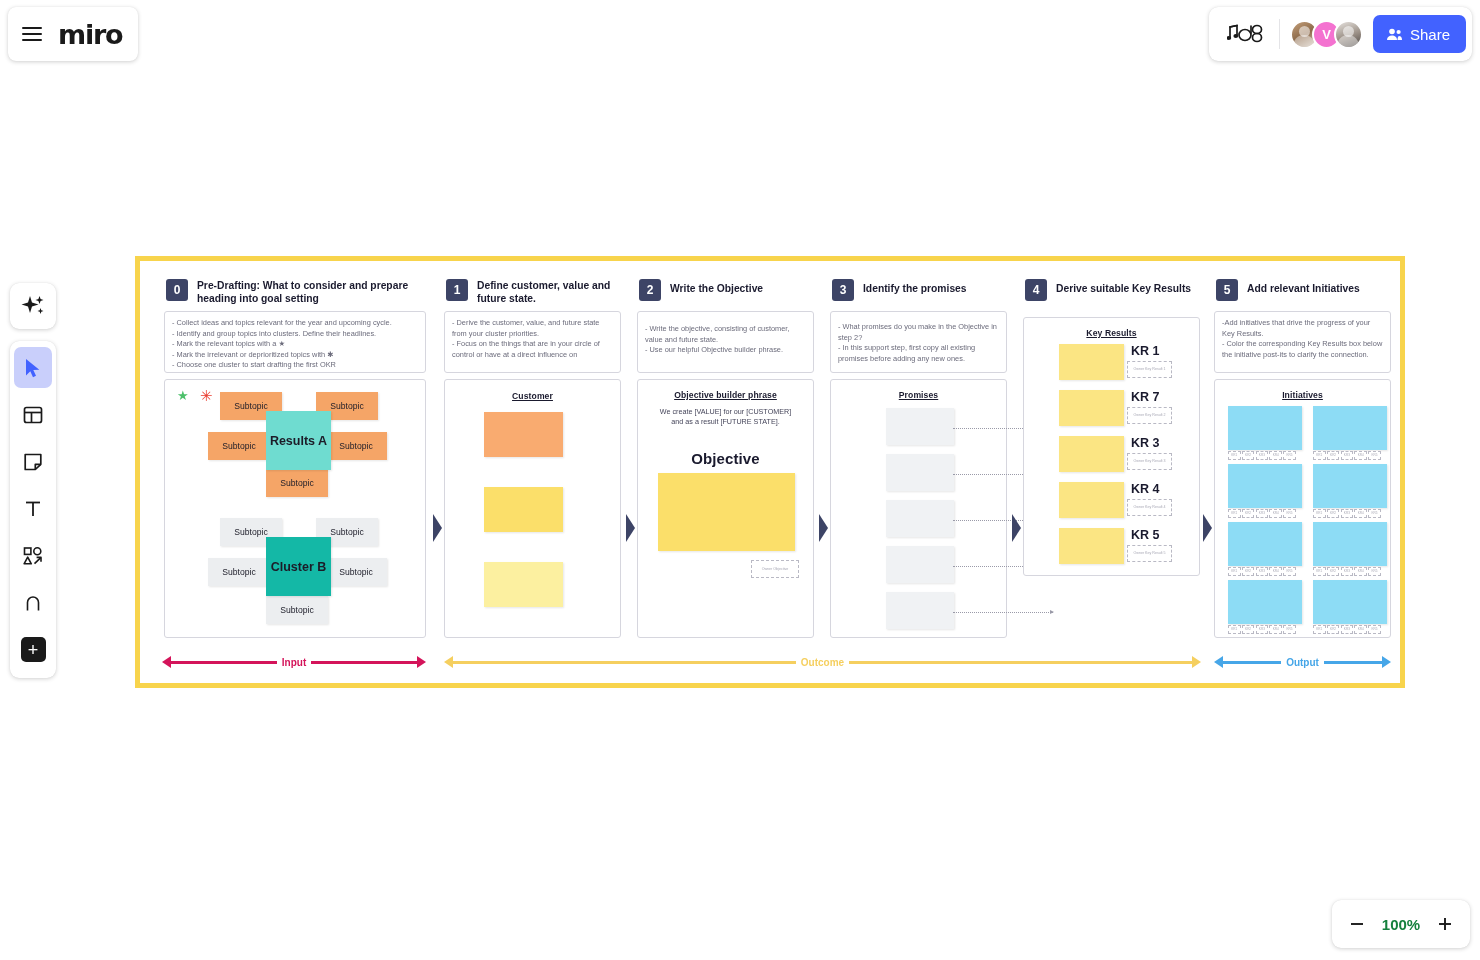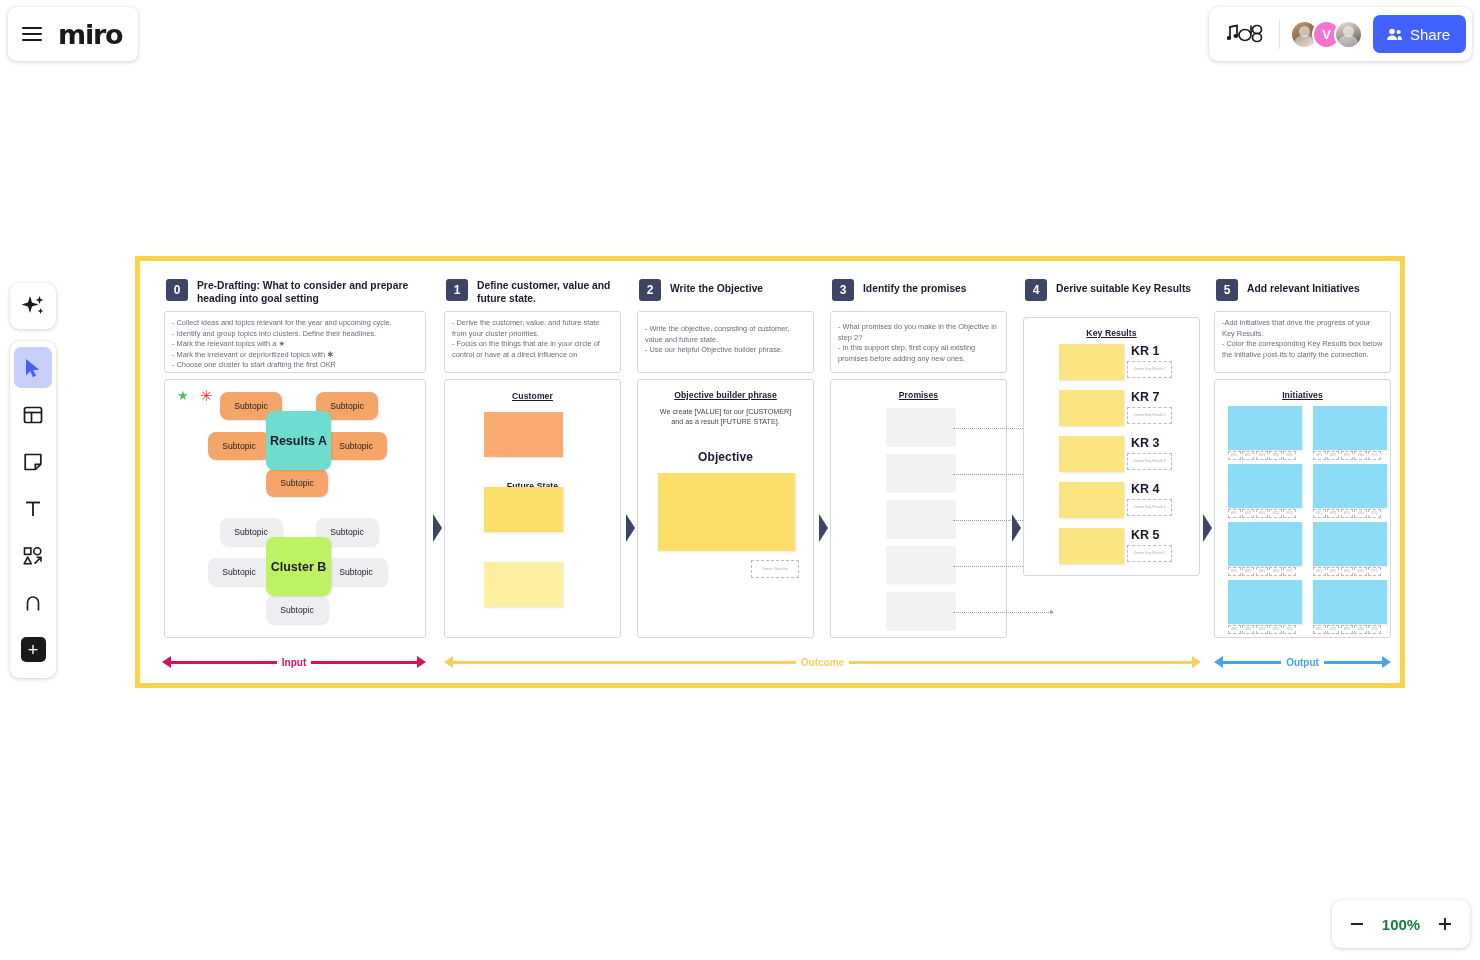--- a/index.html
+++ b/index.html
@@ -138,26 +138,25 @@
     text-decoration: underline; padding-top: 9px; letter-spacing: .1px;
   }
 
   
   .cluster-wrap { position: relative; width: 100%; height: 100%; }
   .tag { position: absolute; font-size: 13px; line-height: 1; }
   .note {
     position: absolute; display: flex; align-items: center; justify-content: center;
     font-size: 8.6px; color: #1c1c28; text-align: right;
     box-shadow: 1px 1px 2px rgba(0,0,0,.10);
-    border-radius: 8px;
   }
   .note.orange { background: #f5a567; }
   .note.grey { background: #eceef0; }
   .note.teal { background: #6fdcd0; }
-  .note.green { background: #bef264; }
+  .note.green { background: #14b8a6; }
   .note.big { font-size: 12.5px; font-weight: 700; line-height: 1.12; }
 
   
   .pin {
     position: absolute; box-shadow: 1px 1px 2px rgba(0,0,0,.10);
   }
   .pin.peach { background: #f9ab70; }
   .pin.yellowA { background: #fbdf6a; }
   .pin.yellowB { background: #fcf0a0; }
   .pin.yellowC { background: #fbe583; }
@@ -370,21 +369,20 @@
     </div>
     <div class="desc-box">
       <p style="white-space:pre-line">- Derive the customer, value, and future state from your cluster priorities.
 - Focus on the things that are in your circle of control or have at a direct influence on</p>
     </div>
     <div class="canvas-box">
       <div class="sec-title" style="padding-top:11px;">Customer</div>
       <div class="pin peach" style="left:39px;top:32px;width:79px;height:45px;"></div>
       <div class="sec-title" style="padding-top:35px;">Value</div>
       <div class="pin yellowA" style="left:39px;top:107px;width:79px;height:45px;"></div>
-      <div class="sec-title" style="padding-top:35px;">Future State</div>
       <div class="pin yellowB" style="left:39px;top:182px;width:79px;height:45px;"></div>
     </div>
   </div>
 
   <div style="position:absolute;left:481px;top:246px;">
     <svg width="22" height="34" viewBox="0 0 22 34">
       <path d="M1 3 L10 17 L1 31 Z" fill="#3d4466"></path>
       <path d="M12 3 L21 17 L12 31 Z" fill="#3d4466"></path>
     </svg>
   </div>
@@ -394,21 +392,21 @@
       <div class="step-num">2</div>
       <div class="step-title" style="padding-top:4px;">Write the Objective</div>
     </div>
     <div class="desc-box">
       <p style="white-space:pre-line;padding-top:6px;">- Write the objective, consisting of customer, value and future state.
 - Use our helpful Objective builder phrase.</p>
     </div>
     <div class="canvas-box">
       <div class="sec-title" style="padding-top:10px;">Objective builder phrase</div>
       <div class="ob-phrase">We create [VALUE] for our [CUSTOMER] and as a result [FUTURE STATE].</div>
-      <div class="sec-title" style="text-decoration:none;font-size:12px;padding-top:22px;">Objective</div>
+      <div class="sec-title" style="text-decoration:none;font-size:15px;padding-top:22px;">Objective</div>
       <div class="pin yellowA" style="left:20px;top:93px;width:137px;height:78px;"></div>
       <div class="lbl-mini" style="left:113px;top:180px;width:48px;height:18px;font-size:3.6px;">
         <span>Owner Objective</span>
       </div>
     </div>
   </div>
 
   <div style="position:absolute;left:674px;top:246px;">
     <svg width="22" height="34" viewBox="0 0 22 34">
       <path d="M1 3 L10 17 L1 31 Z" fill="#3d4466"></path>

